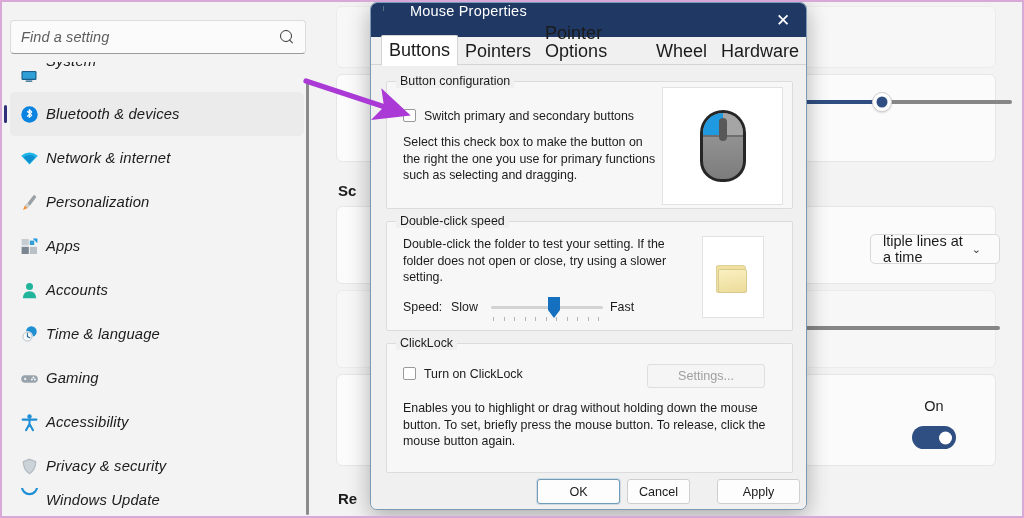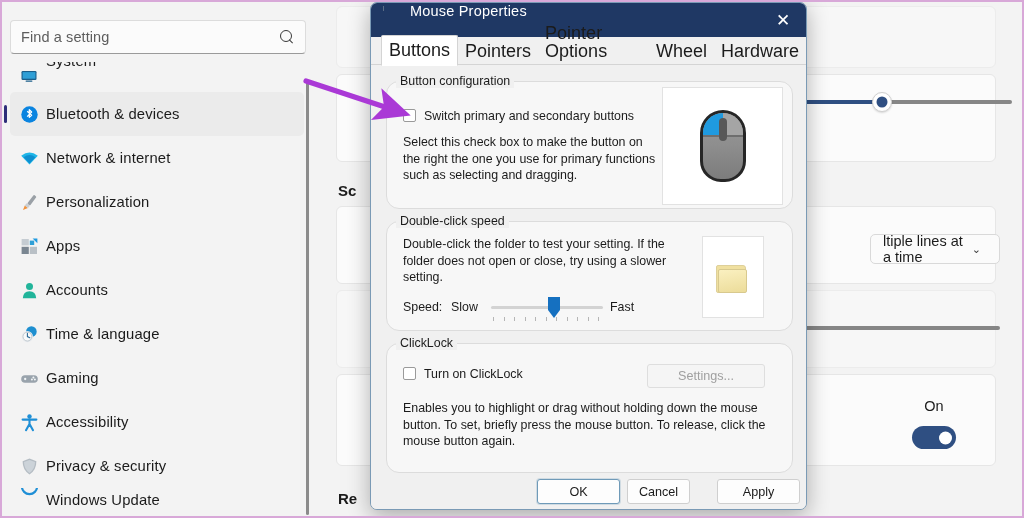--- a/index.html
+++ b/index.html
@@ -35,20 +35,21 @@
     width: 1020px; height: 514px;
     background: #f3f3f3;
   }
 
   
   .nav-pane {
     position: absolute;
     left: 0; top: 0;
     width: 310px; height: 440px;
     background: #f3f3f3;
+    font-style: italic;
   }
   .search-box {
     position: absolute;
     left: 8px; top: 18px;
     width: 296px; height: 34px;
     background: #fbfbfb;
     border: 1px solid #dcdcdc;
     border-bottom: 1px solid #9a9a9a;
     border-radius: 4px;
     display: flex;
@@ -333,21 +334,21 @@
   .dlg-body {
     position: absolute;
     left: 0; top: 62px; right: 0; bottom: 0;
     background: #f0f0f0;
   }
 
   .groupbox {
     position: absolute;
     border: 1px solid #dcdcdc;
     background: #f7f7f7;
-    border-radius: 13px;
+    border-radius: 2px;
   }
   .gb-title {
     position: absolute;
     top: -8px; left: 9px;
     background: #f0f0f0;
     padding: 0 4px;
     font-size: 12.4px;
     color: #1b1b1b;
     white-space: nowrap;
   }

